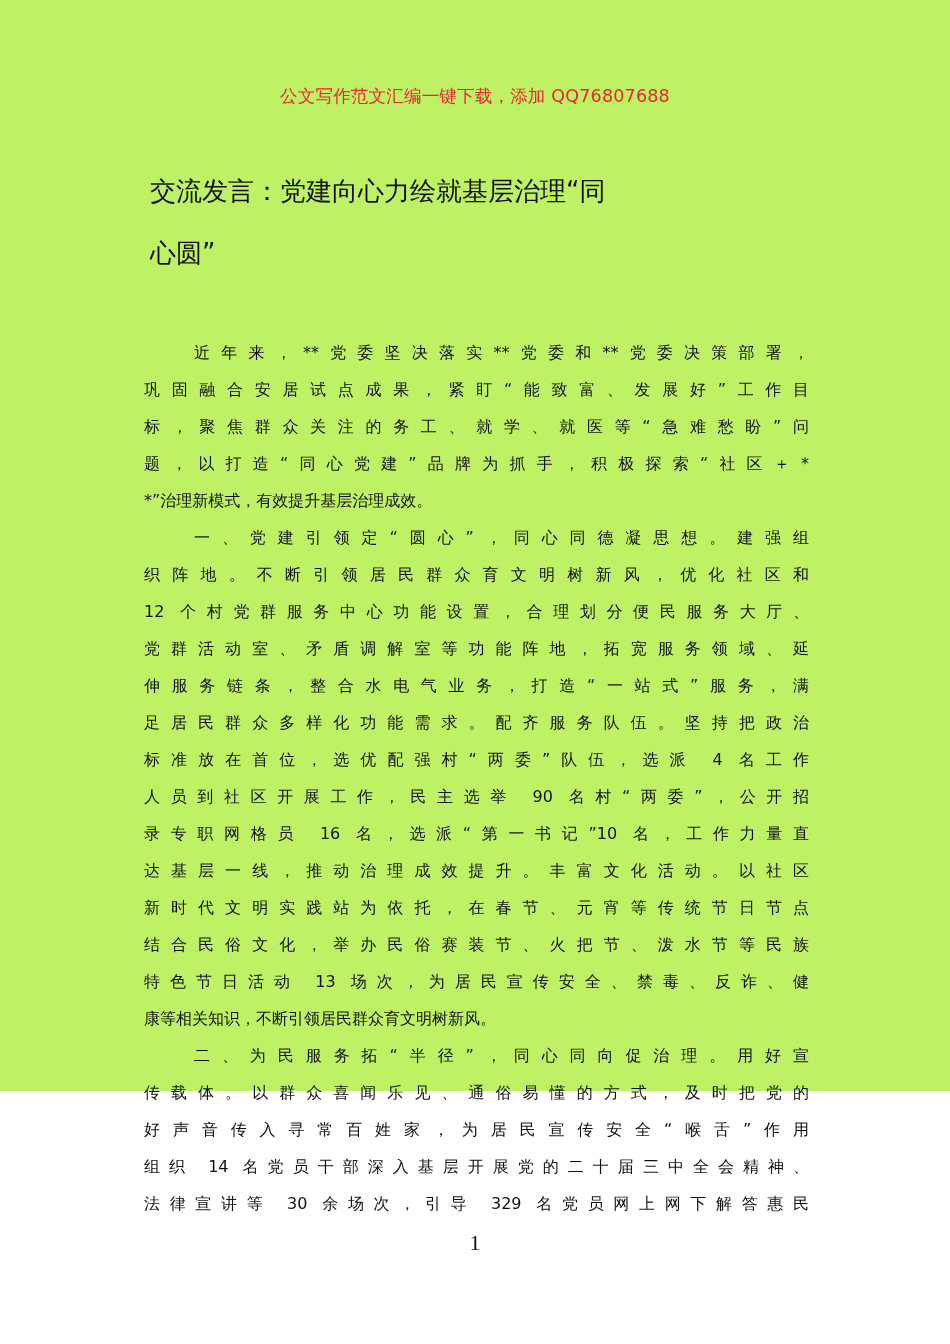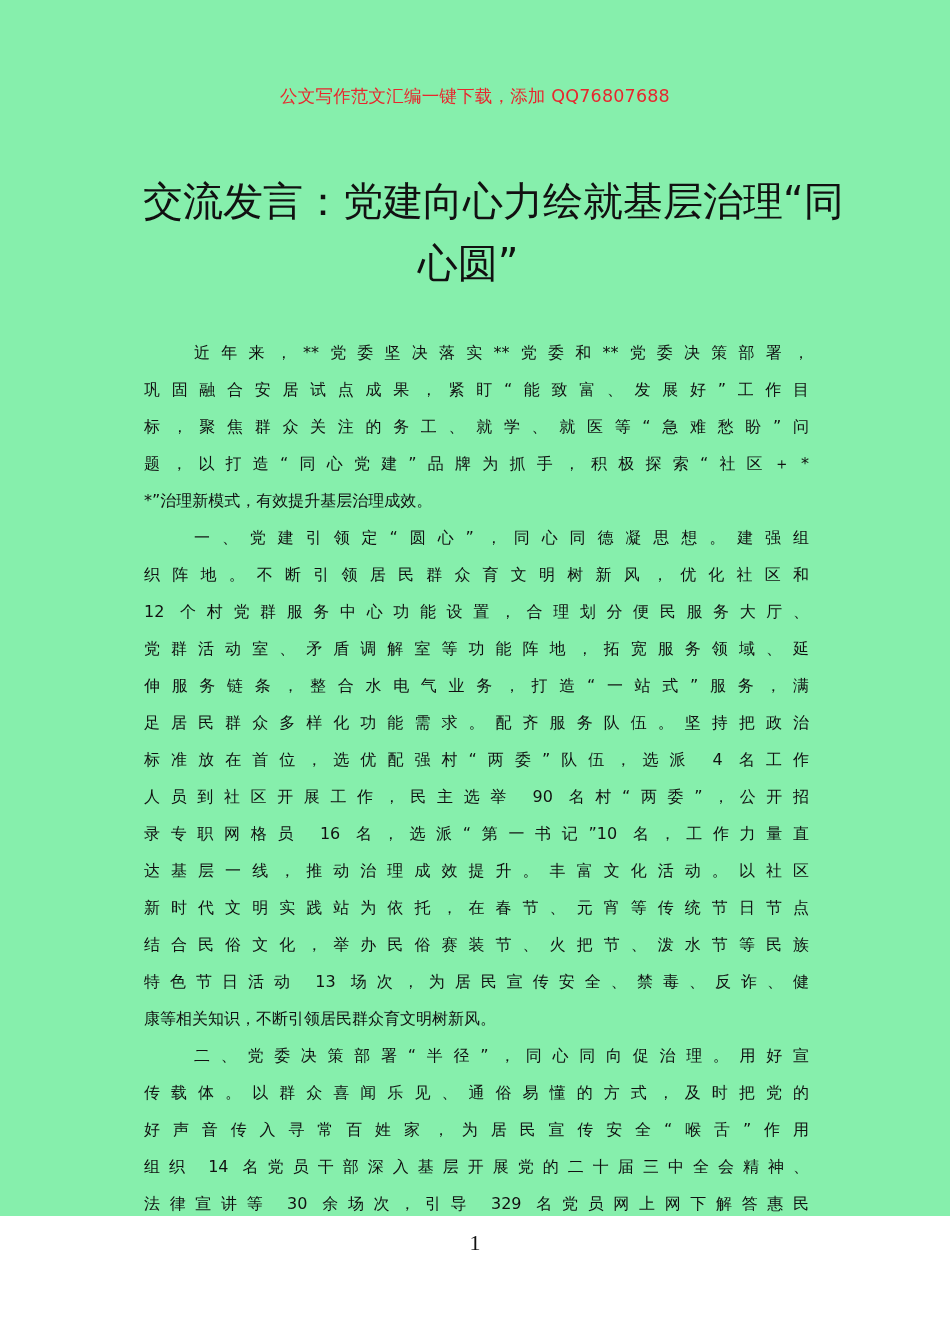--- a/index.html
+++ b/index.html
@@ -1,25 +1,25 @@
 <!DOCTYPE html>
 <html><head>
 <meta charset="utf-8">
 <style>
   html, body { margin: 0; padding: 0; background: #ffffff; }
   body { width: 950px; height: 1344px; position: relative; overflow: hidden; }
-  .page { position: absolute; left: 0; top: 0; width: 950px; height: 1216px; background: #86efac; }
+  .page { position: absolute; left: 0; top: 0; width: 950px; height: 1091px; background: #bef264; }
   .banner {
     position: absolute; top: 84px; left: 0; width: 950px; text-align: center;
     color: #e8262d; font-family: "DejaVu Sans", sans-serif; font-size: 17.5px;
     letter-spacing: 0.2px;
   }
   .title {
-    position: absolute; left: 143px; width: 650px; text-align: center;
-    font-family: "DejaVu Sans", sans-serif; font-size: 40px; color: #111;
+    position: absolute; left: 150px; width: 650px; text-align: left;
+    font-family: "DejaVu Sans", sans-serif; font-size: 26px; color: #111;
     white-space: nowrap;
   }
   .title.l1 { top: 174px; }
   .title.l2 { top: 236px; }
   .body-line {
     position: absolute; left: 144px; width: 665px;
     font-family: "DejaVu Sans", sans-serif; font-size: 16px; color: #111;
     white-space: nowrap; text-align: justify; text-align-last: justify;
     line-height: 30px; height: 30px;
   }
@@ -58,21 +58,21 @@
     <div class="body-line" style="top:782px">人员到社区开展工作，民主选举 90 名村“两委”，公开招</div>
     <div class="body-line" style="top:819px">录专职网格员 16 名，选派“第一书记”10 名，工作力量直</div>
     <div class="body-line" style="top:856px">达基层一线，推动治理成效提升。丰富文化活动。以社区</div>
     <div class="body-line" style="top:893px">新时代文明实践站为依托，在春节、元宵等传统节日节点</div>
     <div class="body-line" style="top:930px">结合民俗文化，举办民俗赛装节、火把节、泼水节等民族</div>
     <div class="body-line" style="top:967px">特色节日活动 13 场次，为居民宣传安全、禁毒、反诈、健</div>
     <div class="body-line last" style="top:1004px">康等相关知识，不断引领居民群众育文明树新风。</div>
   </div>
 
   <div>
-    <div class="body-line indent" style="top:1041px">二、党委决策部署“半径”，同心同向促治理。用好宣</div>
+    <div class="body-line indent" style="top:1041px">二、为民服务拓“半径”，同心同向促治理。用好宣</div>
     <div class="body-line" style="top:1078px">传载体。以群众喜闻乐见、通俗易懂的方式，及时把党的</div>
     <div class="body-line" style="top:1115px">好声音传入寻常百姓家，为居民宣传安全“喉舌”作用</div>
     <div class="body-line" style="top:1152px">组织 14 名党员干部深入基层开展党的二十届三中全会精神、</div>
     <div class="body-line" style="top:1189px">法律宣讲等 30 余场次，引导 329 名党员网上网下解答惠民</div>
   </div>
 
   <div class="page-number" style="top:1230px">1</div>
 </div>
 
 </body></html>

